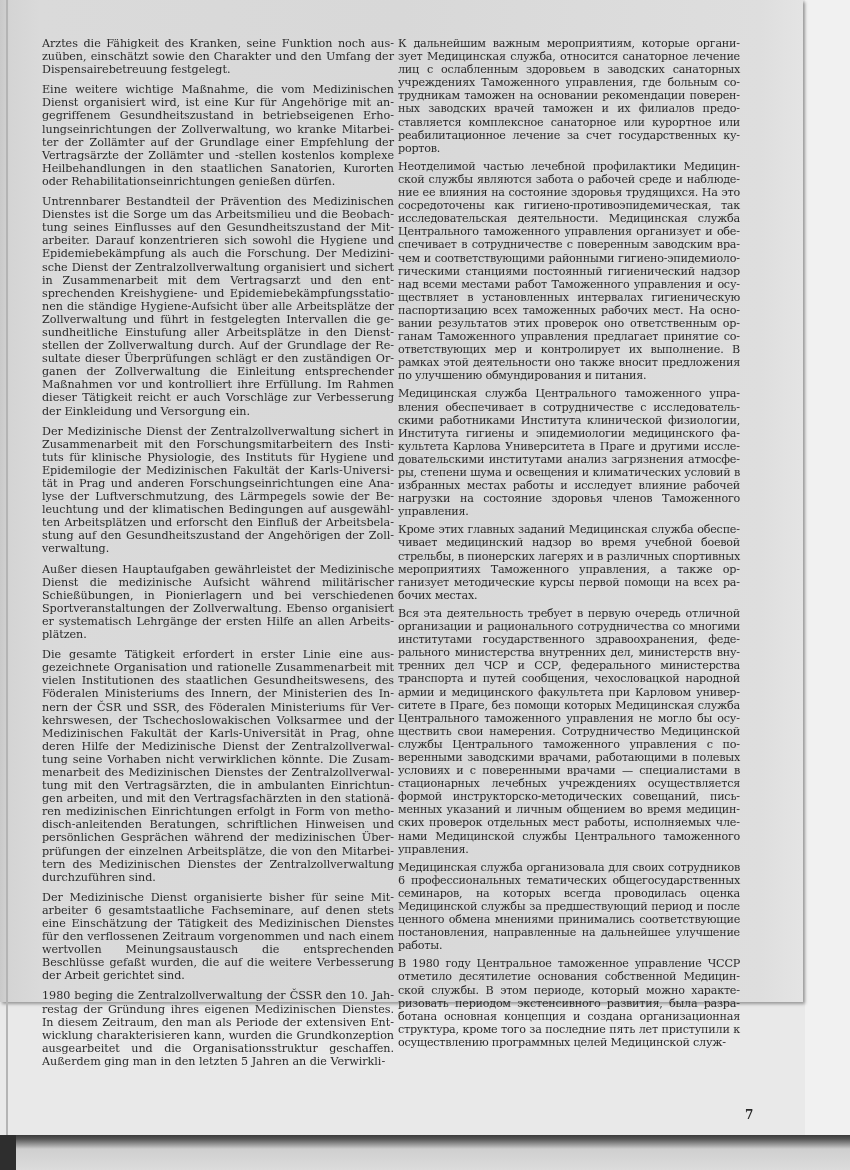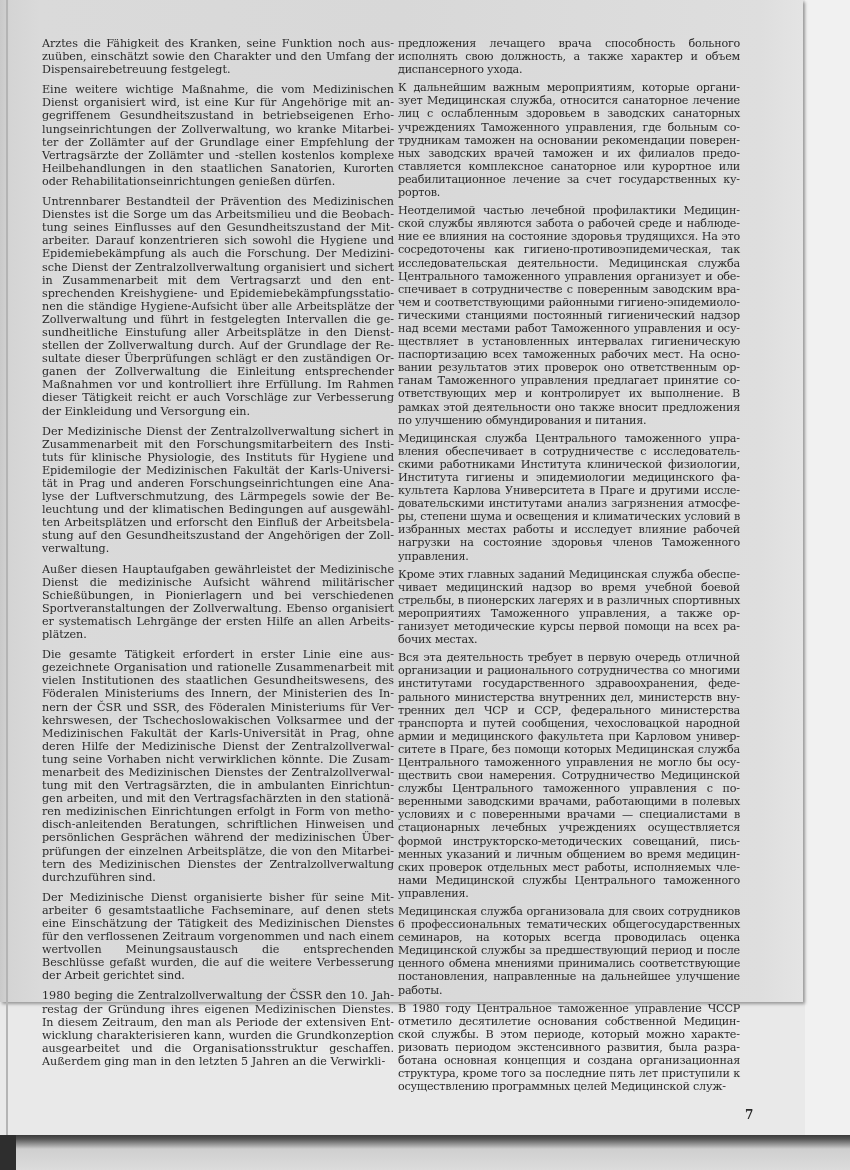--- a/index.html
+++ b/index.html
@@ -59,21 +59,20 @@
     <p class="para">Eine weitere wichtige Maßnahme, die vom Medizinischen Dienst organisiert wird, ist eine Kur für Angehörige mit an­gegriffenem Gesundheitszustand in betriebseigenen Erho­lungseinrichtungen der Zollverwaltung, wo kranke Mitarbei­ter der Zollämter auf der Grundlage einer Empfehlung der Vertragsärzte der Zollämter und -stellen kostenlos komplexe Heilbehandlungen in den staatlichen Sanatorien, Kurorten oder Rehabilitationseinrichtungen genießen dürfen.</p>
     <p class="para">Untrennbarer Bestandteil der Prävention des Medizinischen Dienstes ist die Sorge um das Arbeitsmilieu und die Beobach­tung seines Einflusses auf den Gesundheitszustand der Mit­arbeiter. Darauf konzentrieren sich sowohl die Hygiene und Epidemiebekämpfung als auch die Forschung. Der Medizini­sche Dienst der Zentralzollverwaltung organisiert und sichert in Zusammenarbeit mit dem Vertragsarzt und den ent­sprechenden Kreishygiene- und Epidemiebekämpfungsstatio­nen die ständige Hygiene-Aufsicht über alle Arbeitsplätze der Zollverwaltung und führt in festgelegten Intervallen die ge­sundheitliche Einstufung aller Arbeitsplätze in den Dienst­stellen der Zollverwaltung durch. Auf der Grundlage der Re­sultate dieser Überprüfungen schlägt er den zuständigen Or­ganen der Zollverwaltung die Einleitung entsprechender Maßnahmen vor und kontrolliert ihre Erfüllung. Im Rahmen dieser Tätigkeit reicht er auch Vorschläge zur Verbesserung der Einkleidung und Versorgung ein.</p>
     <p class="para">Der Medizinische Dienst der Zentralzollverwaltung sichert in Zusammenarbeit mit den Forschungsmitarbeitern des Insti­tuts für klinische Physiologie, des Instituts für Hygiene und Epidemilogie der Medizinischen Fakultät der Karls-Universi­tät in Prag und anderen Forschungseinrichtungen eine Ana­lyse der Luftverschmutzung, des Lärmpegels sowie der Be­leuchtung und der klimatischen Bedingungen auf ausgewähl­ten Arbeitsplätzen und erforscht den Einfluß der Arbeitsbela­stung auf den Gesundheitszustand der Angehörigen der Zoll­verwaltung.</p>
     <p class="para">Außer diesen Hauptaufgaben gewährleistet der Medizinische Dienst die medizinische Aufsicht während militärischer Schießübungen, in Pionierlagern und bei verschiedenen Sportveranstaltungen der Zollverwaltung. Ebenso organisiert er systematisch Lehrgänge der ersten Hilfe an allen Arbeits­plätzen.</p>
     <p class="para">Die gesamte Tätigkeit erfordert in erster Linie eine aus­gezeichnete Organisation und rationelle Zusammenarbeit mit vielen Institutionen des staatlichen Gesundheitswesens, des Föderalen Ministeriums des Innern, der Ministerien des In­nern der ČSR und SSR, des Föderalen Ministeriums für Ver­kehrswesen, der Tschechoslowakischen Volksarmee und der Medizinischen Fakultät der Karls-Universität in Prag, ohne deren Hilfe der Medizinische Dienst der Zentralzollverwal­tung seine Vorhaben nicht verwirklichen könnte. Die Zusam­menarbeit des Medizinischen Dienstes der Zentralzollverwal­tung mit den Vertragsärzten, die in ambulanten Einrichtun­gen arbeiten, und mit den Vertragsfachärzten in den stationä­ren medizinischen Einrichtungen erfolgt in Form von metho­disch-anleitenden Beratungen, schriftlichen Hinweisen und persönlichen Gesprächen während der medizinischen Über­prüfungen der einzelnen Arbeitsplätze, die von den Mitarbei­tern des Medizinischen Dienstes der Zentralzollverwaltung durchzuführen sind.</p>
     <p class="para">Der Medizinische Dienst organisierte bisher für seine Mit­arbeiter 6 gesamtstaatliche Fachseminare, auf denen stets eine Einschätzung der Tätigkeit des Medizinischen Dienstes für den verflossenen Zeitraum vorgenommen und nach einem wertvollen Meinungsaustausch die entsprechenden Beschlüsse gefaßt wurden, die auf die weitere Verbesserung der Arbeit gerichtet sind.</p>
     <p class="para">1980 beging die Zentralzollverwaltung der ČSSR den 10. Jah­restag der Gründung ihres eigenen Medizinischen Dienstes. In diesem Zeitraum, den man als Periode der extensiven Ent­wicklung charakterisieren kann, wurden die Grundkonzep­tion ausgearbeitet und die Organisationsstruktur geschaffen. Außerdem ging man in den letzten 5 Jahren an die Verwirkli-</p>
   </div>
 
   <div class="col col-ru">
-    <p class="para">предложения лечащего врача способность больного испол­нять свою должность, а также характер и объем диспан­серного ухода.</p>
     <p class="para">К дальнейшим важным мероприятиям, которые органи­зует Медицинская служба, относится санаторное лечение лиц с ослабленным здоровьем в заводских санаторных учреждениях Таможенного управления, где больным со­трудникам таможен на основании рекомендации поверен­ных заводских врачей таможен и их филиалов предо­ставляется комплексное санаторное или курортное или реабилитационное лечение за счет государственных ку­рортов.</p>
     <p class="para">Неотделимой частью лечебной профилактики Медицин­ской службы являются забота о рабочей среде и наблюде­ние ее влияния на состояние здоровья трудящихся. На это сосредоточены как гигиено-противоэпидемическая, так исследовательская деятельности. Медицинская служба Центрального таможенного управления организует и обе­спечивает в сотрудничестве с поверенным заводским вра­чем и соответствующими районными гигиено-эпидемиоло­гическими станциями постоянный гигиенический надзор над всеми местами работ Таможенного управления и осу­ществляет в установленных интервалах гигиеническую паспортизацию всех таможенных рабочих мест. На осно­вании результатов этих проверок оно ответственным ор­ганам Таможенного управления предлагает принятие со­ответствующих мер и контролирует их выполнение. В рамках этой деятельности оно также вносит предложения по улучшению обмундирования и питания.</p>
     <p class="para">Медицинская служба Центрального таможенного упра­вления обеспечивает в сотрудничестве с исследователь­скими работниками Института клинической физиологии, Института гигиены и эпидемиологии медицинского фа­культета Карлова Университета в Праге и другими иссле­довательскими институтами анализ загрязнения атмосфе­ры, степени шума и освещения и климатических условий в избранных местах работы и исследует влияние рабочей нагрузки на состояние здоровья членов Таможенного управления.</p>
     <p class="para">Кроме этих главных заданий Медицинская служба обеспе­чивает медицинский надзор во время учебной боевой стрельбы, в пионерских лагерях и в различных спортив­ных мероприятиях Таможенного управления, а также ор­ганизует методические курсы первой помощи на всех ра­бочих местах.</p>
     <p class="para">Вся эта деятельность требует в первую очередь отличной организации и рационального сотрудничества со многими институтами государственного здравоохранения, феде­рального министерства внутренних дел, министерств вну­тренних дел ЧСР и ССР, федерального министерства транспорта и путей сообщения, чехословацкой народной армии и медицинского факультета при Карловом универ­ситете в Праге, без помощи которых Медицинская служба Центрального таможенного управления не могло бы осу­ществить свои намерения. Сотрудничество Медицинской службы Центрального таможенного управления с по­веренными заводскими врачами, работающими в полевых условиях и с поверенными врачами — специалистами в стационарных лечебных учреждениях осуществляется формой инструкторско-методических совещаний, пись­менных указаний и личным общением во время медицин­ских проверок отдельных мест работы, исполняемых чле­нами Медицинской службы Центрального таможенного управления.</p>
     <p class="para">Медицинская служба организовала для своих сотрудни­ков 6 профессиональных тематических общегосударствен­ных семинаров, на которых всегда проводилась оценка Медицинской службы за предшествующий период и после ценного обмена мнениями принимались соответствующие постановления, направленные на дальнейшее улучшение работы.</p>
     <p class="para">В 1980 году Центральное таможенное управление ЧССР отметило десятилетие основания собственной Медицин­ской службы. В этом периоде, который можно характе­ризовать периодом экстенсивного развития, была разра­ботана основная концепция и создана организационная структура, кроме того за последние пять лет приступили к осуществлению программных целей Медицинской служ-</p>
   </div>
 
   <div class="page-number">7</div>

